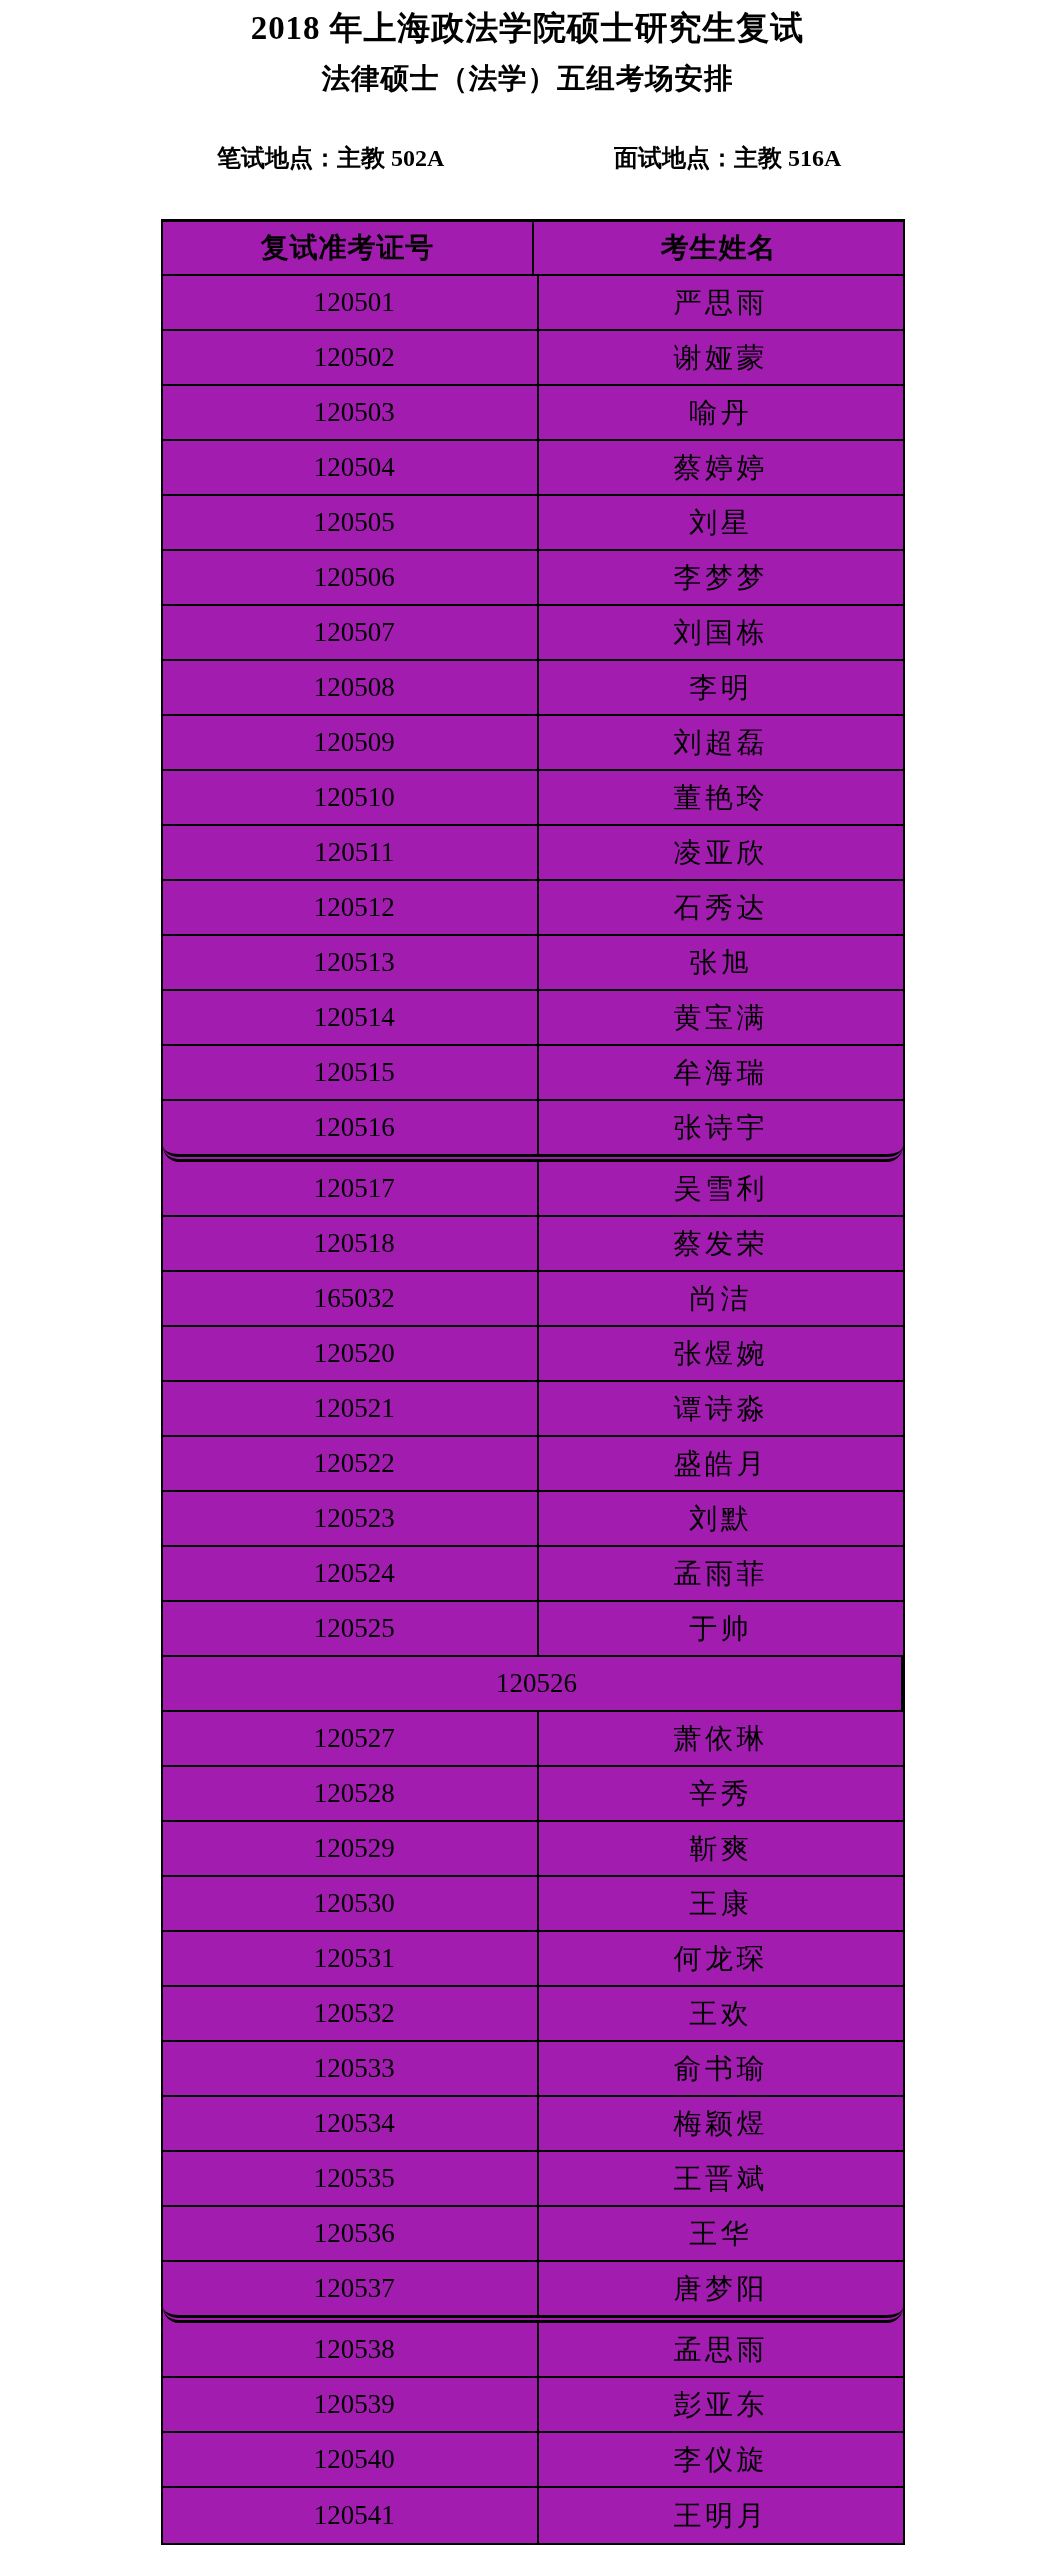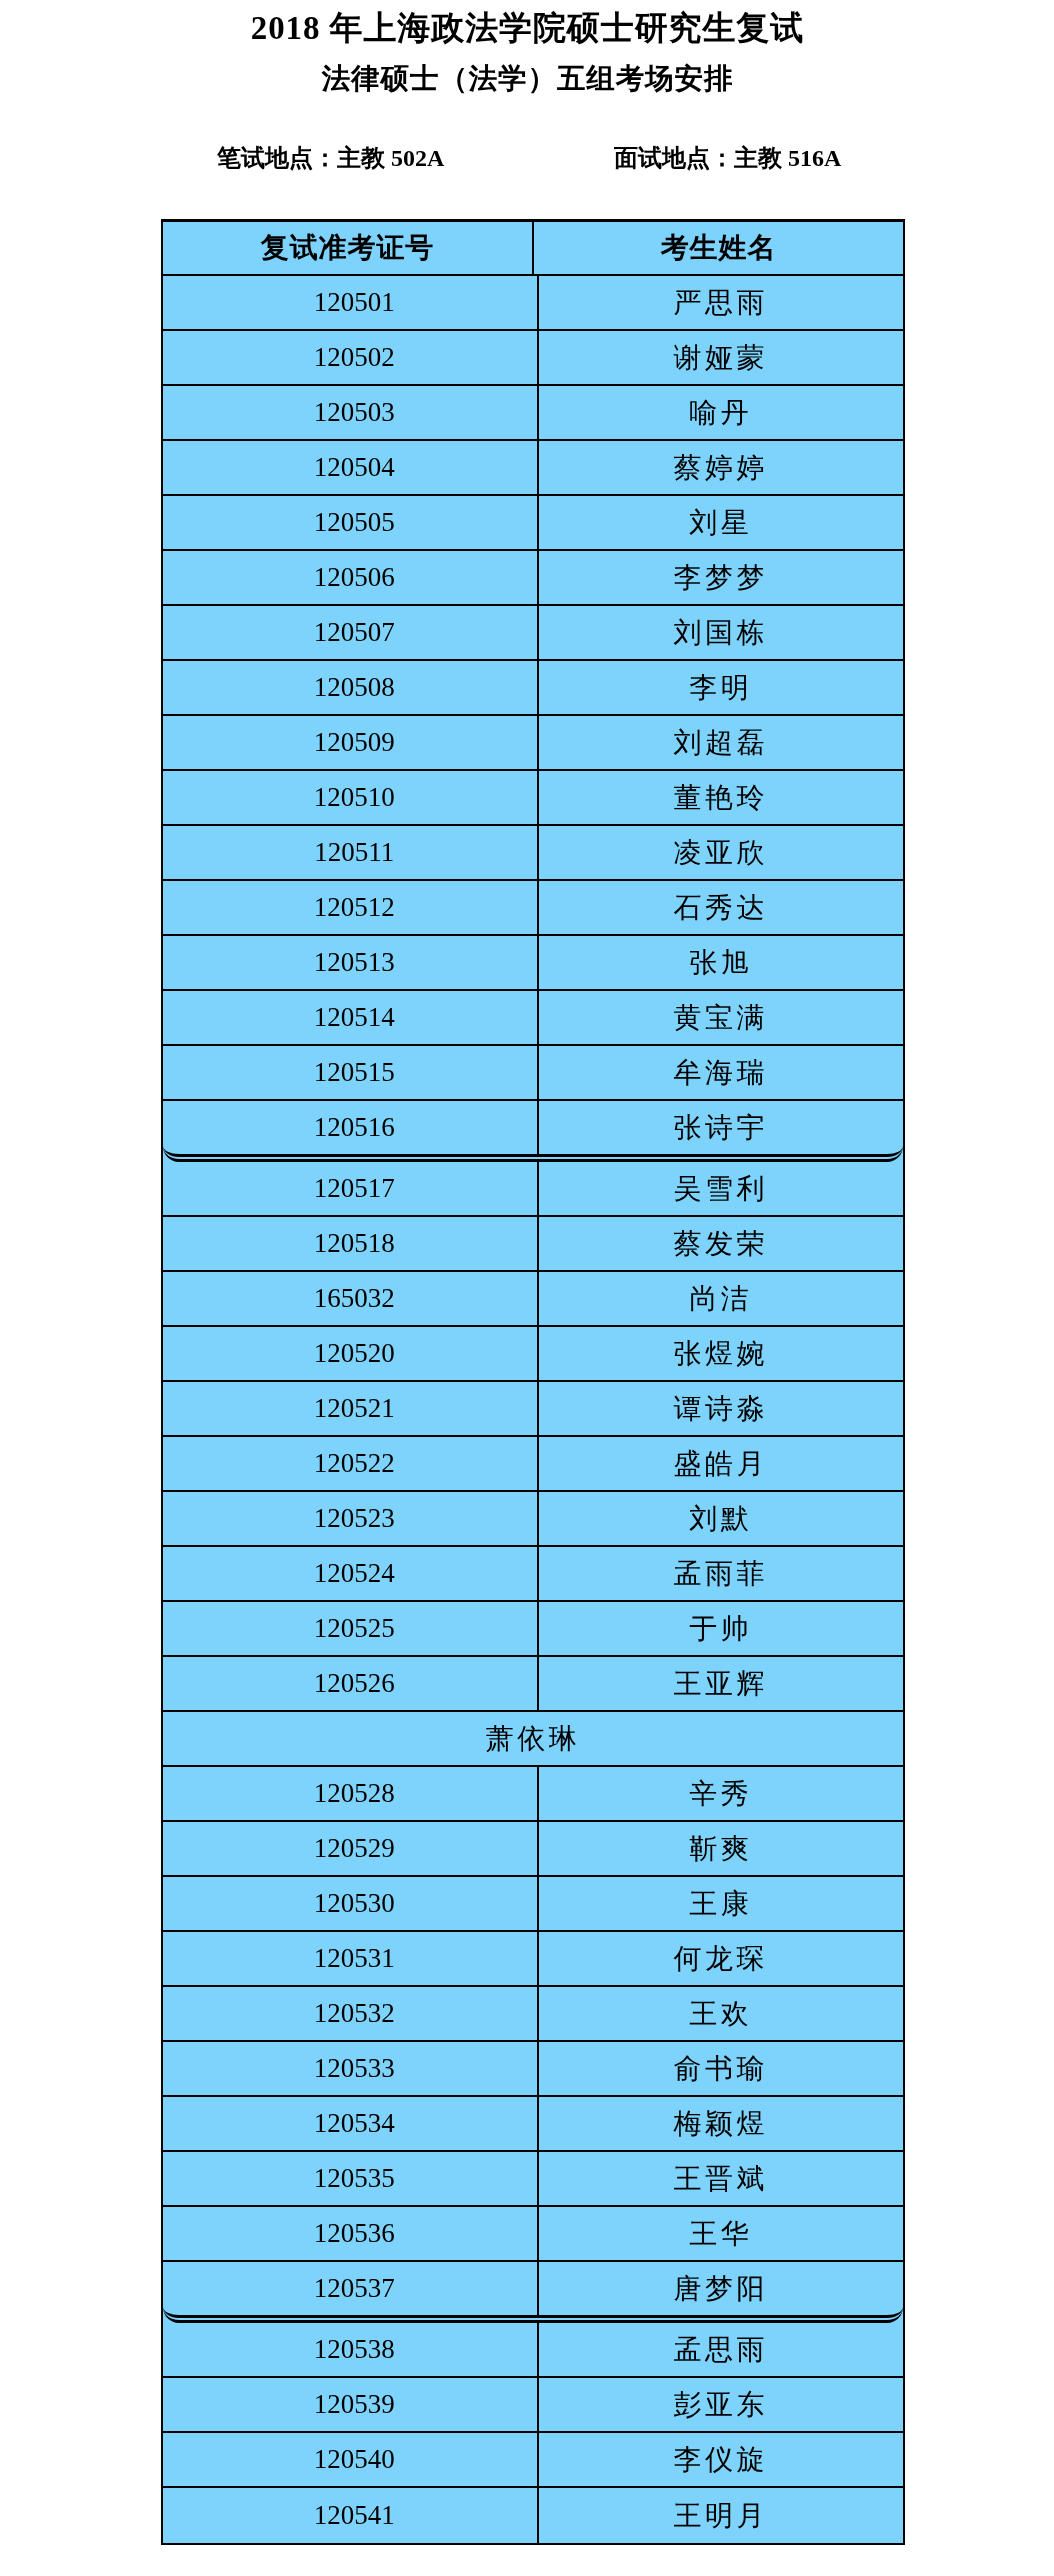--- a/index.html
+++ b/index.html
@@ -47,21 +47,21 @@
   .loc-interview { left: 598px; margin-left: 16px; }
 
   .ctable {
     position: absolute;
     left: 161px;
     top: 219px;
     width: 744px;
     box-sizing: border-box;
     border: 2.6px solid #000000;
     border-top-width: 3.5px;
-    background: #7dd3fc;
+    background: #a21caf;
   }
   .trow {
     display: flex;
     height: 55px;
     box-sizing: border-box;
     border-bottom: 2.6px solid #000000;
   }
   .trow.header-row { height: 54px; }
   .trow.page-break {
     height: 61px;
@@ -175,22 +175,22 @@
           <div class="cell col-left num-cell">120523</div>
           <div class="cell name-cell">刘默</div>
         </div><div class="trow">
           <div class="cell col-left num-cell">120524</div>
           <div class="cell name-cell">孟雨菲</div>
         </div><div class="trow">
           <div class="cell col-left num-cell">120525</div>
           <div class="cell name-cell">于帅</div>
         </div><div class="trow">
           <div class="cell col-left num-cell">120526</div>
-          <div class="cell name-cell">王亚辉</div>
-        </div><div class="trow">
+        </div><div class="trow">
+          <div class="cell col-left num-cell">120527</div>
           <div class="cell name-cell">萧依琳</div>
         </div><div class="trow">
           <div class="cell col-left num-cell">120528</div>
           <div class="cell name-cell">辛秀</div>
         </div><div class="trow">
           <div class="cell col-left num-cell">120529</div>
           <div class="cell name-cell">靳爽</div>
         </div><div class="trow">
           <div class="cell col-left num-cell">120530</div>
           <div class="cell name-cell">王康</div>

